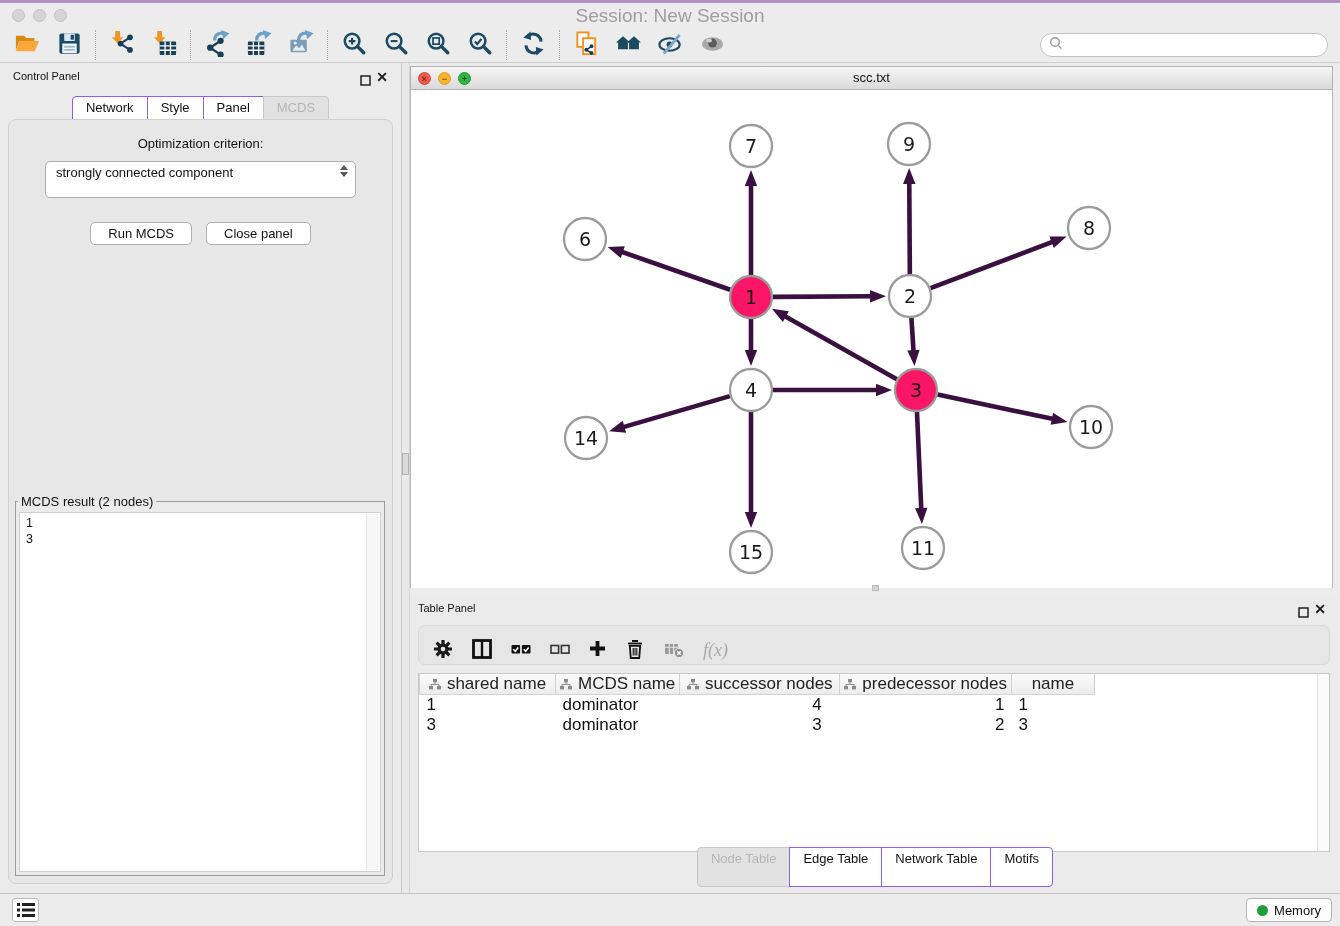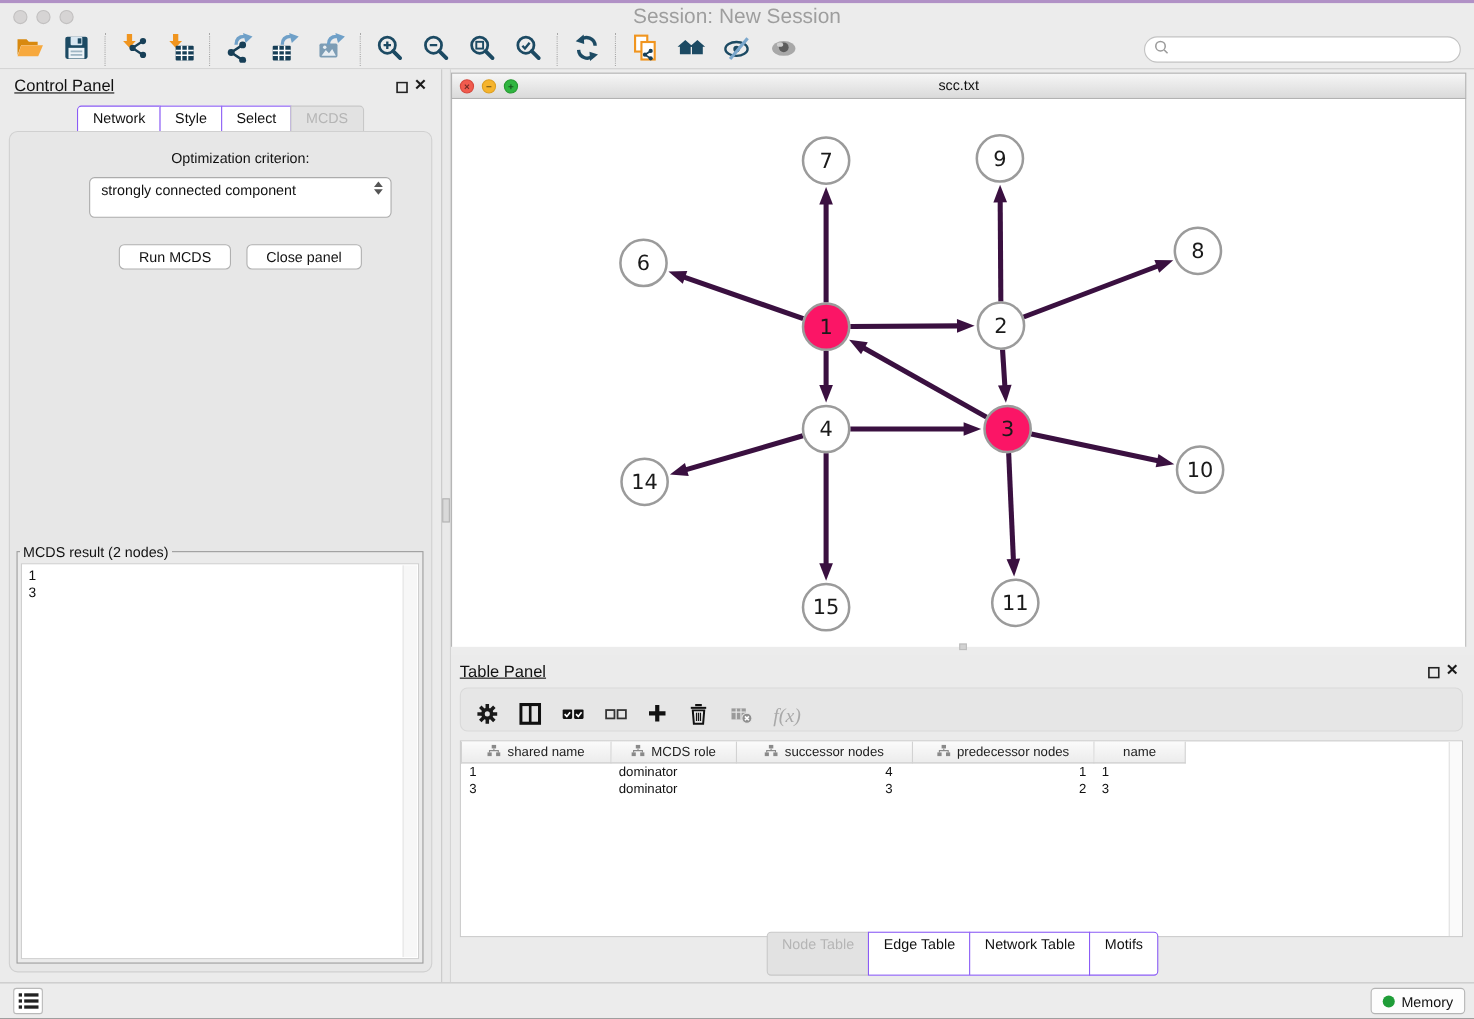--- a/index.html
+++ b/index.html
@@ -21,32 +21,32 @@
   .tb-btn { width:42px; height:32px; display:flex; align-items:center; justify-content:center; background:transparent; border:none; }
   .tb-sep { height:30px; border-left:1px dotted #a8a8a8; margin:0 5px; }
   #search-box { position:absolute; right:12px; top:5px; width:288px; height:24px; background:#fff;
                 border:1px solid #c2c2c2; border-radius:13px; display:flex; align-items:center; padding-left:8px; }
   #search-box input { border:none; outline:none; flex:1; font-size:13px; background:transparent; padding:0 8px 0 4px; }
   
   #content { position:absolute; top:63px; left:0; right:0; bottom:33px; display:flex; }
   
   #control-panel { width:401px; position:relative; background:#ebebeb; flex:none; }
   .panel-header { position:relative; height:30px; }
-  .panel-title { position:absolute; left:13px; top:7px; font-size:15px; color:#111;text-decoration:underline; }
+  .panel-title { position:absolute; left:13px; top:7px; font-size:11px; color:#111; }
   .panel-float { position:absolute; top:9px; width:11px; height:11px; }
   .panel-close { position:absolute; top:6px; font-size:14px; font-weight:bold; color:#1a1a1a; line-height:16px; }
   #cp-float { right:30px; } #cp-close { right:13px; }
   .tabs-row { display:flex; justify-content:center; }
   #cp-tabs { position:absolute; top:33px; left:0; right:0; }
   .tab { border:1px solid #8b5cf6; background:#fff; color:#111; font-size:13px; padding:3px 13px 20px 13px; margin-left:-1px; position:relative; }
   .tab.first { border-radius:4px 0 0 4px; margin-left:0; }
   .tab.last  { border-radius:0 4px 4px 0; }
   .tab.active { background:#e2e2e2; color:#b5b5b5; border-color:#c8c8c8; z-index:0; }
   #cp-box { position:absolute; top:56px; left:8px; right:8px; bottom:9px; background:#e7e7e7;
-            border:1px solid #d0d0d0; border-radius:8px;padding-left:36px; }
+            border:1px solid #d0d0d0; border-radius:8px; }
   #opt-label { text-align:center; margin-top:16px; font-size:13px; color:#111; }
   #opt-select { position:relative; margin:10px 36px 0 36px; height:37px; background:#fff; border:1px solid #acacac;
                 border-radius:5px; font-size:13px; line-height:21px; padding-left:10px; color:#111; }
   #opt-select .stepper { position:absolute; right:7px; top:3px; display:flex; flex-direction:column; gap:2px; }
   #opt-select .stepper i { display:block; width:0; height:0; border-left:4px solid transparent; border-right:4px solid transparent; }
   #opt-select .stepper i.up { border-bottom:5px solid #555; }
   #opt-select .stepper i.dn { border-top:5px solid #555; }
   #cp-buttons { display:flex; justify-content:center; gap:14px; margin-top:24px; }
   .cp-btn { background:#fff; border:1px solid #b0b0b0; border-radius:5px; height:23px; padding:0 17px; font-size:13px;
             font-family:"Liberation Sans",sans-serif; color:#111; }
@@ -72,21 +72,21 @@
   #graph-pane .resize-dot { position:absolute; bottom:-3px; left:50%; width:7px; height:6px; background:#d2d2d2; border:1px solid #bdbdbd; }
   #h-splitter { height:7px; flex:none; }
   
   #table-panel { flex:1; position:relative; background:#ebebeb; }
   #tp-float { right:31px; } #tp-close { right:14px; }
   #table-toolbar { position:absolute; top:30px; left:8px; right:10px; height:40px; background:#e6e6e6; border:1px solid #d9d9d9;
                    border-radius:7px; display:flex; align-items:flex-end; padding-left:14px; gap:19px; }
   .tt-btn { background:none; border:none; display:flex; align-items:center; justify-content:center; height:28px; }
   #fx-label { font-family:"Liberation Serif",serif; font-style:italic; font-size:18px; color:#a9a9a9; }
   #table-wrap { position:absolute; top:78px; left:8px; right:10px; bottom:41px; background:#fff; border:1px solid #c9c9c9; overflow:hidden; }
-  #node-table { border-collapse:collapse; table-layout:fixed; font-size:12px; }
+  #node-table { border-collapse:collapse; table-layout:fixed; font-size:17px; }
   #node-table th { height:19px; background:linear-gradient(#fbfbfb,#ececec); border:1px solid #d2d2d2; border-top:none;
                    font-weight:normal; color:#222; padding:0 4px; white-space:nowrap; overflow:hidden; }
   #node-table th .hicon { margin-right:6px; vertical-align:-1px; }
   #node-table td { height:16px; padding:0 7px; color:#111; white-space:nowrap; }
   #table-scroll { position:absolute; right:0; top:0; bottom:0; width:12px; background:#fafafa; border-left:1px solid #e0e0e0; }
   #table-tabs { position:absolute; bottom:6px; left:0; right:0; }
   
   #status-bar { position:absolute; bottom:0; left:0; right:0; height:33px; background:#ececec; border-top:1px solid #c3c3c3; }
   #list-btn { position:absolute; left:12px; top:4px; width:27px; height:24px; background:#fff; border:1px solid #b9b9b9; border-radius:3px;
               display:flex; align-items:center; justify-content:center; }
@@ -271,21 +271,21 @@
         <span class="panel-float" id="cp-float">
           <svg width="11" height="11" viewBox="0 0 11 11">
               <rect x="1" y="1" width="9" height="9" fill="none" stroke="#222" stroke-width="1.5"></rect>
             </svg>
         </span>
         <span class="panel-close" id="cp-close">✕</span>
       </div>
       <div id="cp-tabs" class="tabs-row">
           <div class="tab first">Network</div>
           <div class="tab">Style</div>
-          <div class="tab">Select</div>
+          <div class="tab">Panel</div>
           <div class="tab active last">MCDS</div>
         </div>
       <div id="cp-box">
         <div id="opt-label">Optimization criterion:</div>
         <div id="opt-select">
           <span>strongly connected component</span>
           <span class="stepper">
               <i class="up"></i>
               <i class="dn"></i>
             </span>
@@ -457,21 +457,21 @@
                       </g>
                       <path d="M6 3.4v2M2 7V5.4h8V7" stroke="#8a8a8a" fill="none"></path>
                     </svg><span>shared name</span></th>
                   <th style="width: 114px;"><svg class="hicon" width="12" height="11" viewBox="0 0 12 11">
                       <g fill="#8a8a8a">
                         <rect x="4" y="0" width="4" height="3.4"></rect>
                         <rect x="0" y="7" width="4" height="3.4"></rect>
                         <rect x="8" y="7" width="4" height="3.4"></rect>
                       </g>
                       <path d="M6 3.4v2M2 7V5.4h8V7" stroke="#8a8a8a" fill="none"></path>
-                    </svg><span>MCDS role</span></th>
+                    </svg><span>MCDS name</span></th>
                   <th style="width: 160px;"><svg class="hicon" width="12" height="11" viewBox="0 0 12 11">
                       <g fill="#8a8a8a">
                         <rect x="4" y="0" width="4" height="3.4"></rect>
                         <rect x="0" y="7" width="4" height="3.4"></rect>
                         <rect x="8" y="7" width="4" height="3.4"></rect>
                       </g>
                       <path d="M6 3.4v2M2 7V5.4h8V7" stroke="#8a8a8a" fill="none"></path>
                     </svg><span>successor nodes</span></th>
                   <th style="width: 165px;"><svg class="hicon" width="12" height="11" viewBox="0 0 12 11">
                       <g fill="#8a8a8a">

